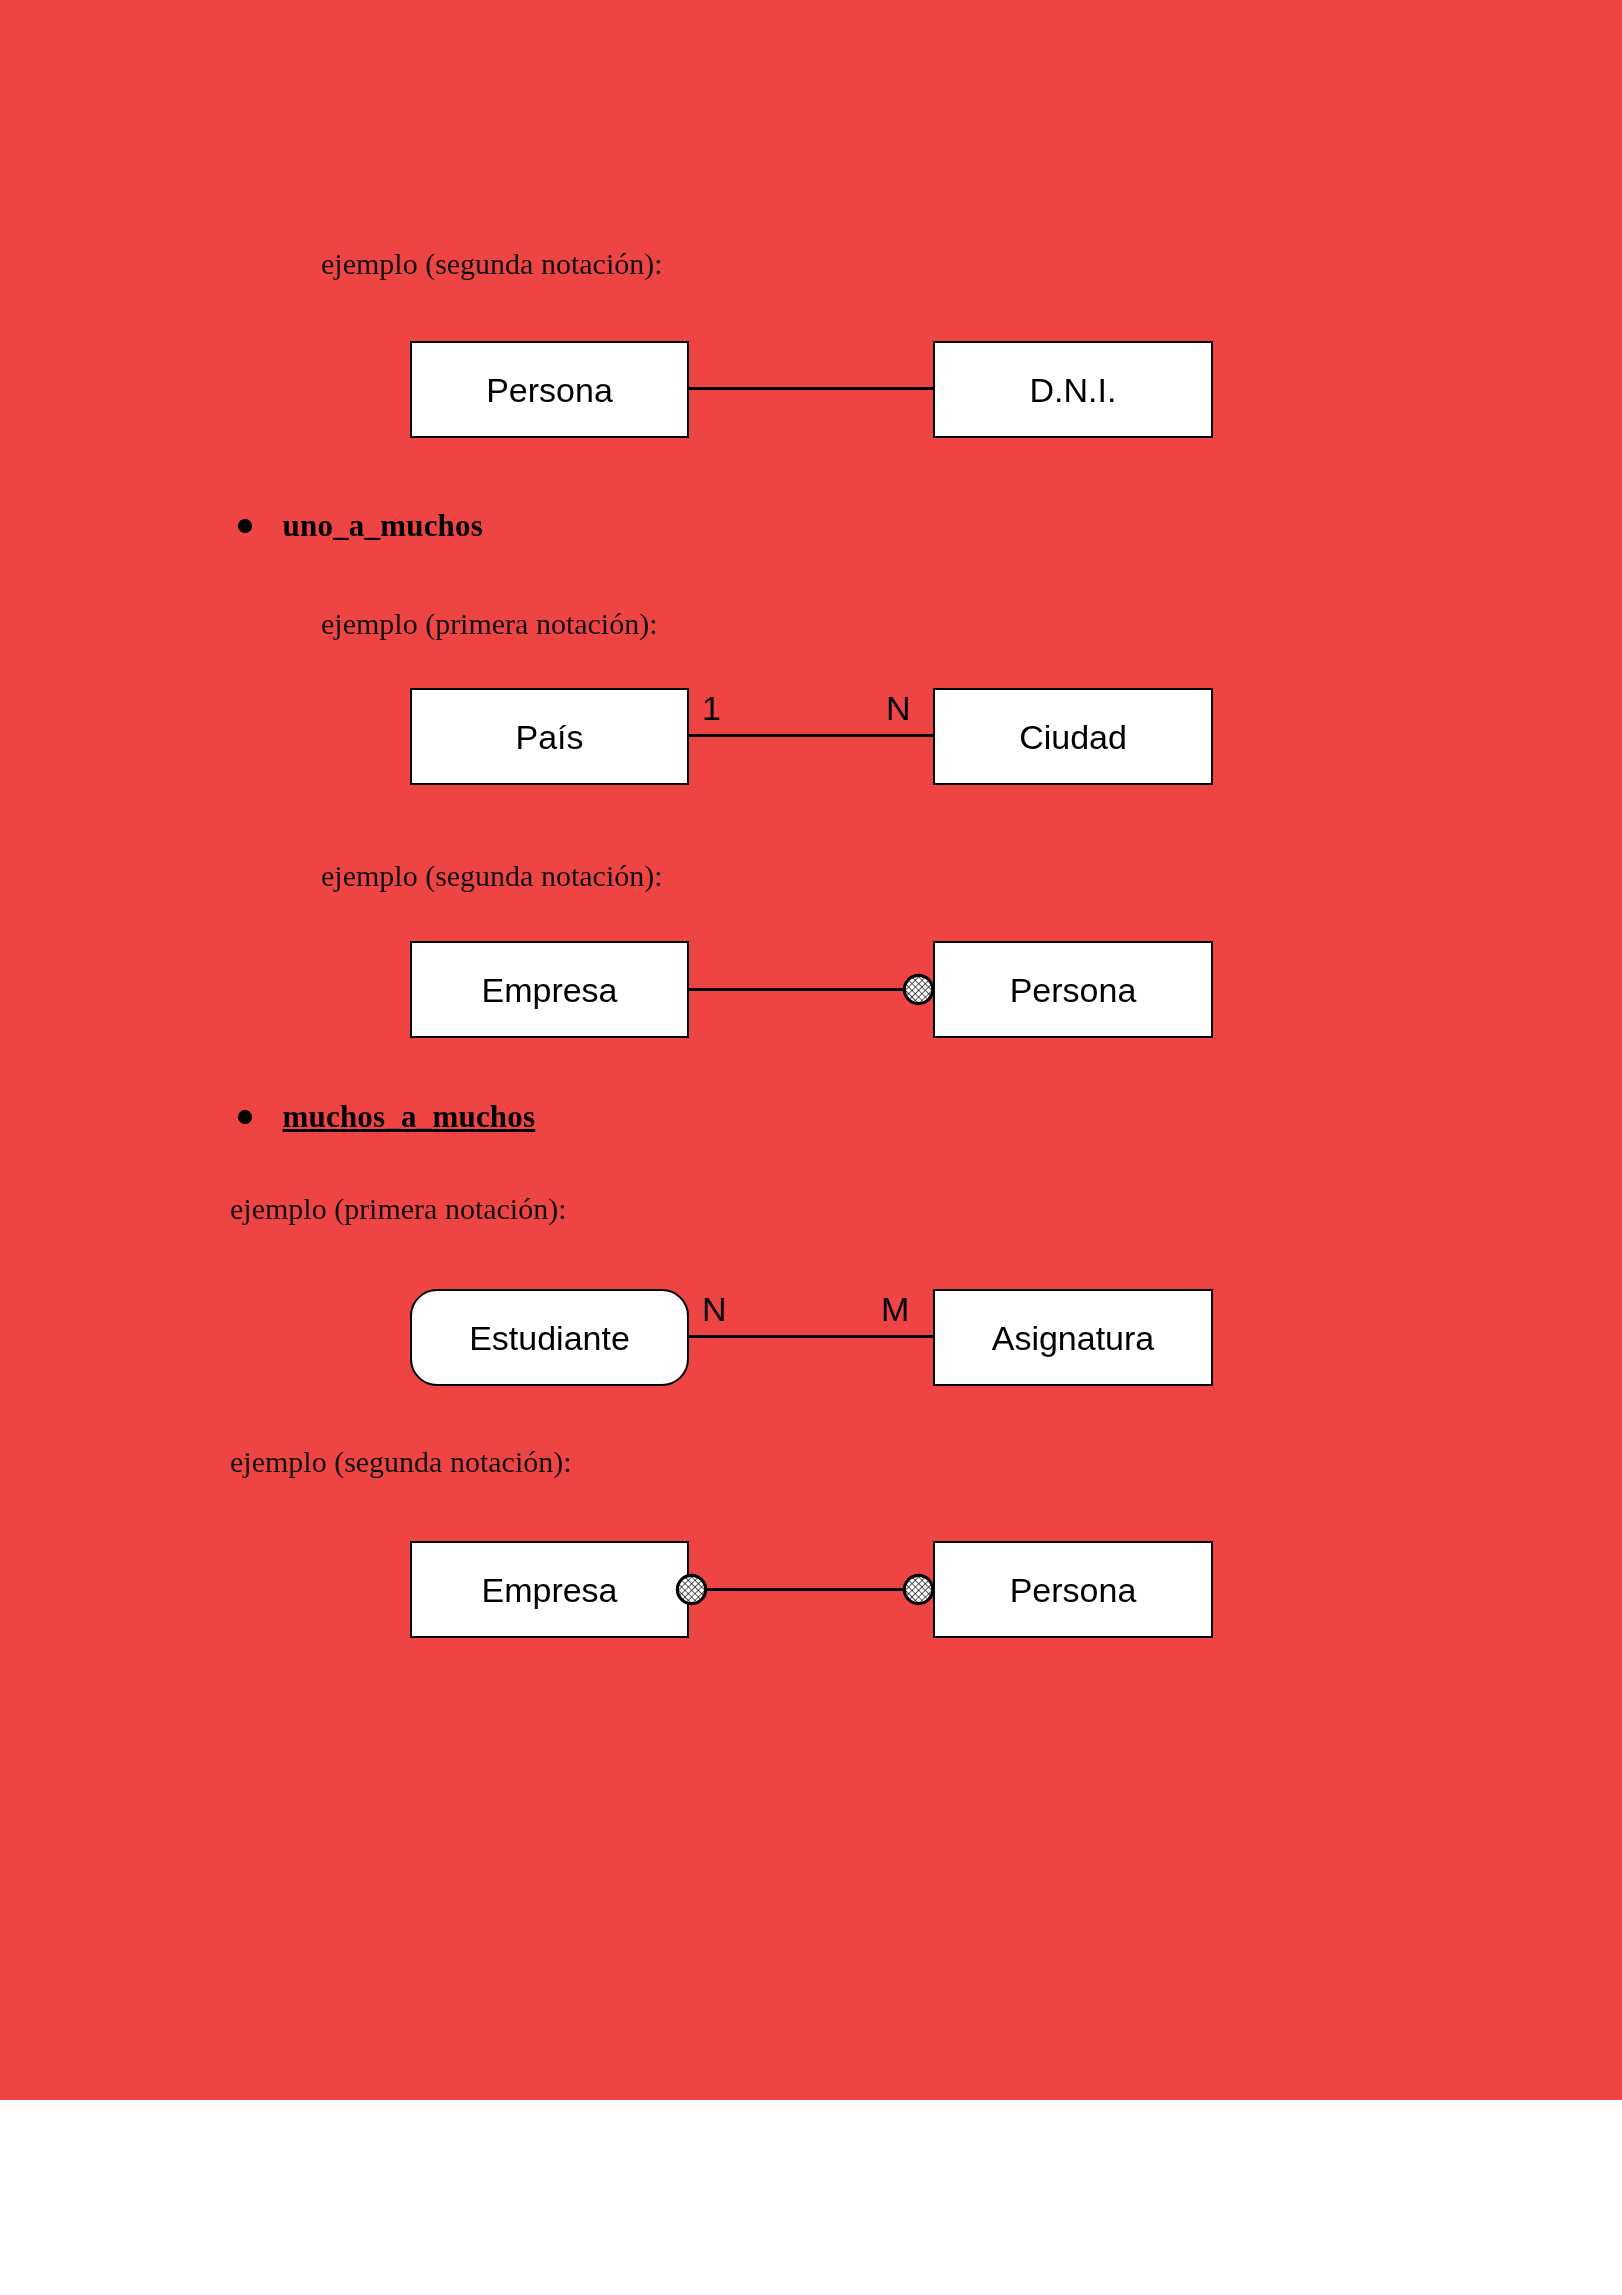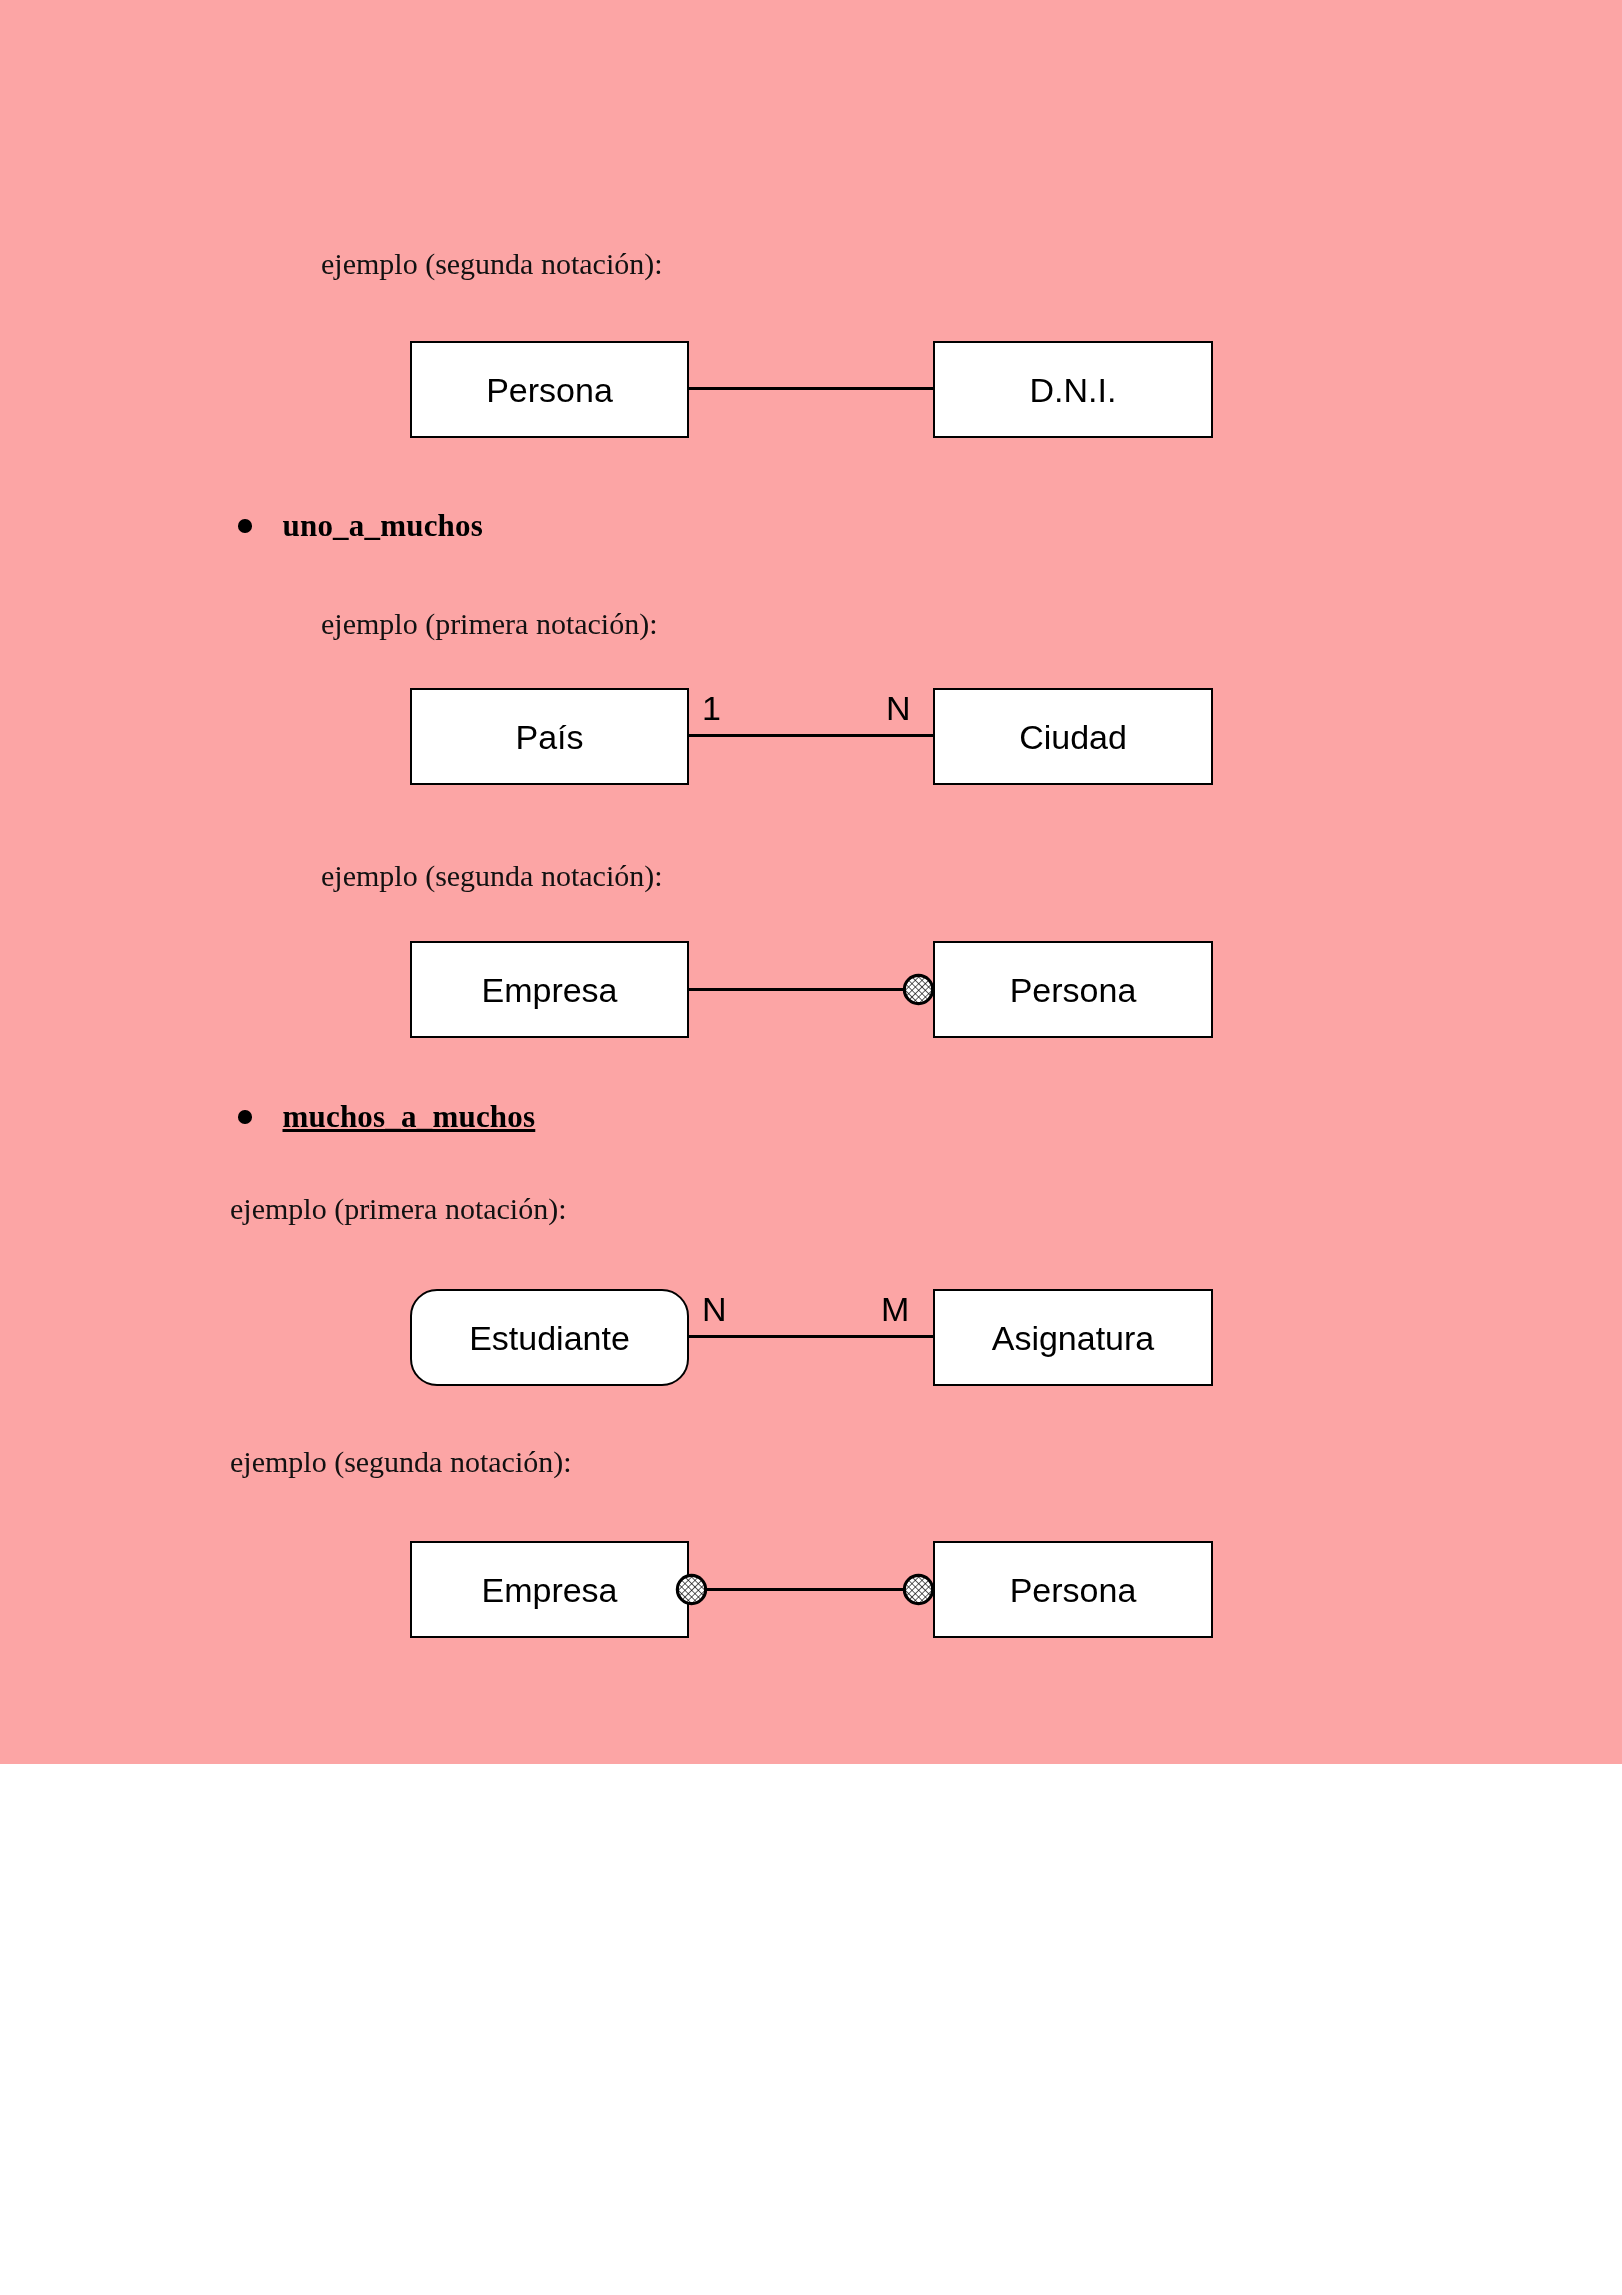--- a/index.html
+++ b/index.html
@@ -9,22 +9,22 @@
     background: #ffffff;
   }
   body {
     font-family: "Liberation Serif", "DejaVu Serif", serif;
     color: #000000;
   }
 
   .page {
     position: relative;
     width: 1622px;
-    height: 1764px;
-    background: #fca5a5;
+    height: 2100px;
+    background: #ef4444;
     overflow: hidden;
   }
 
   
   .para {
     position: absolute;
     font-family: "Liberation Serif", "DejaVu Serif", serif;
     font-size: 30px;
     line-height: 1.15;
     color: #111111;

